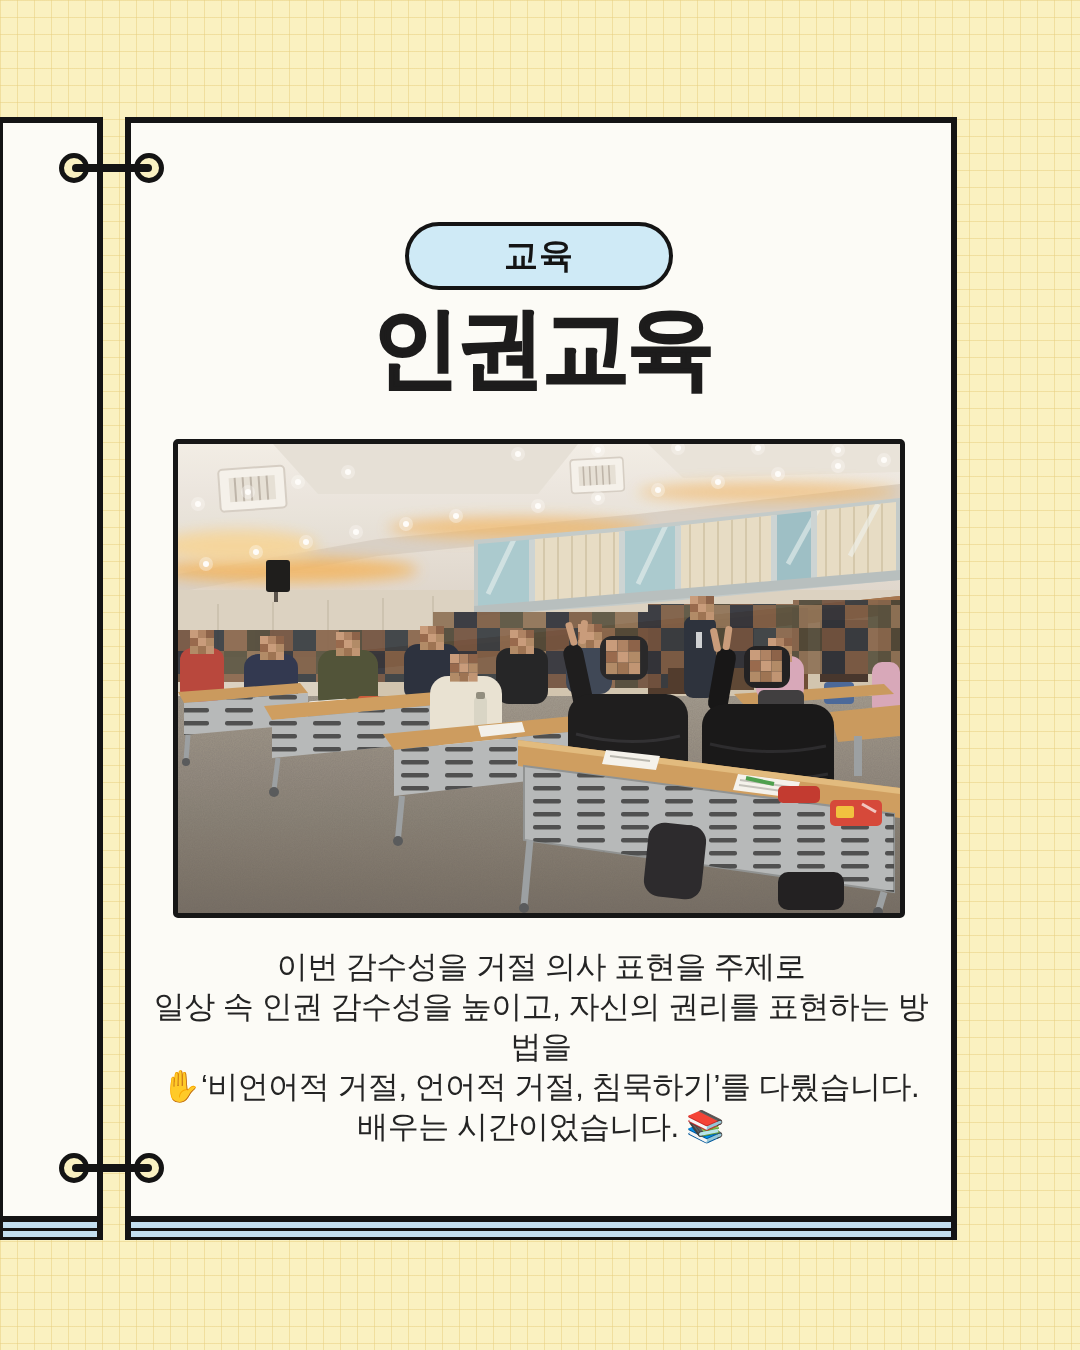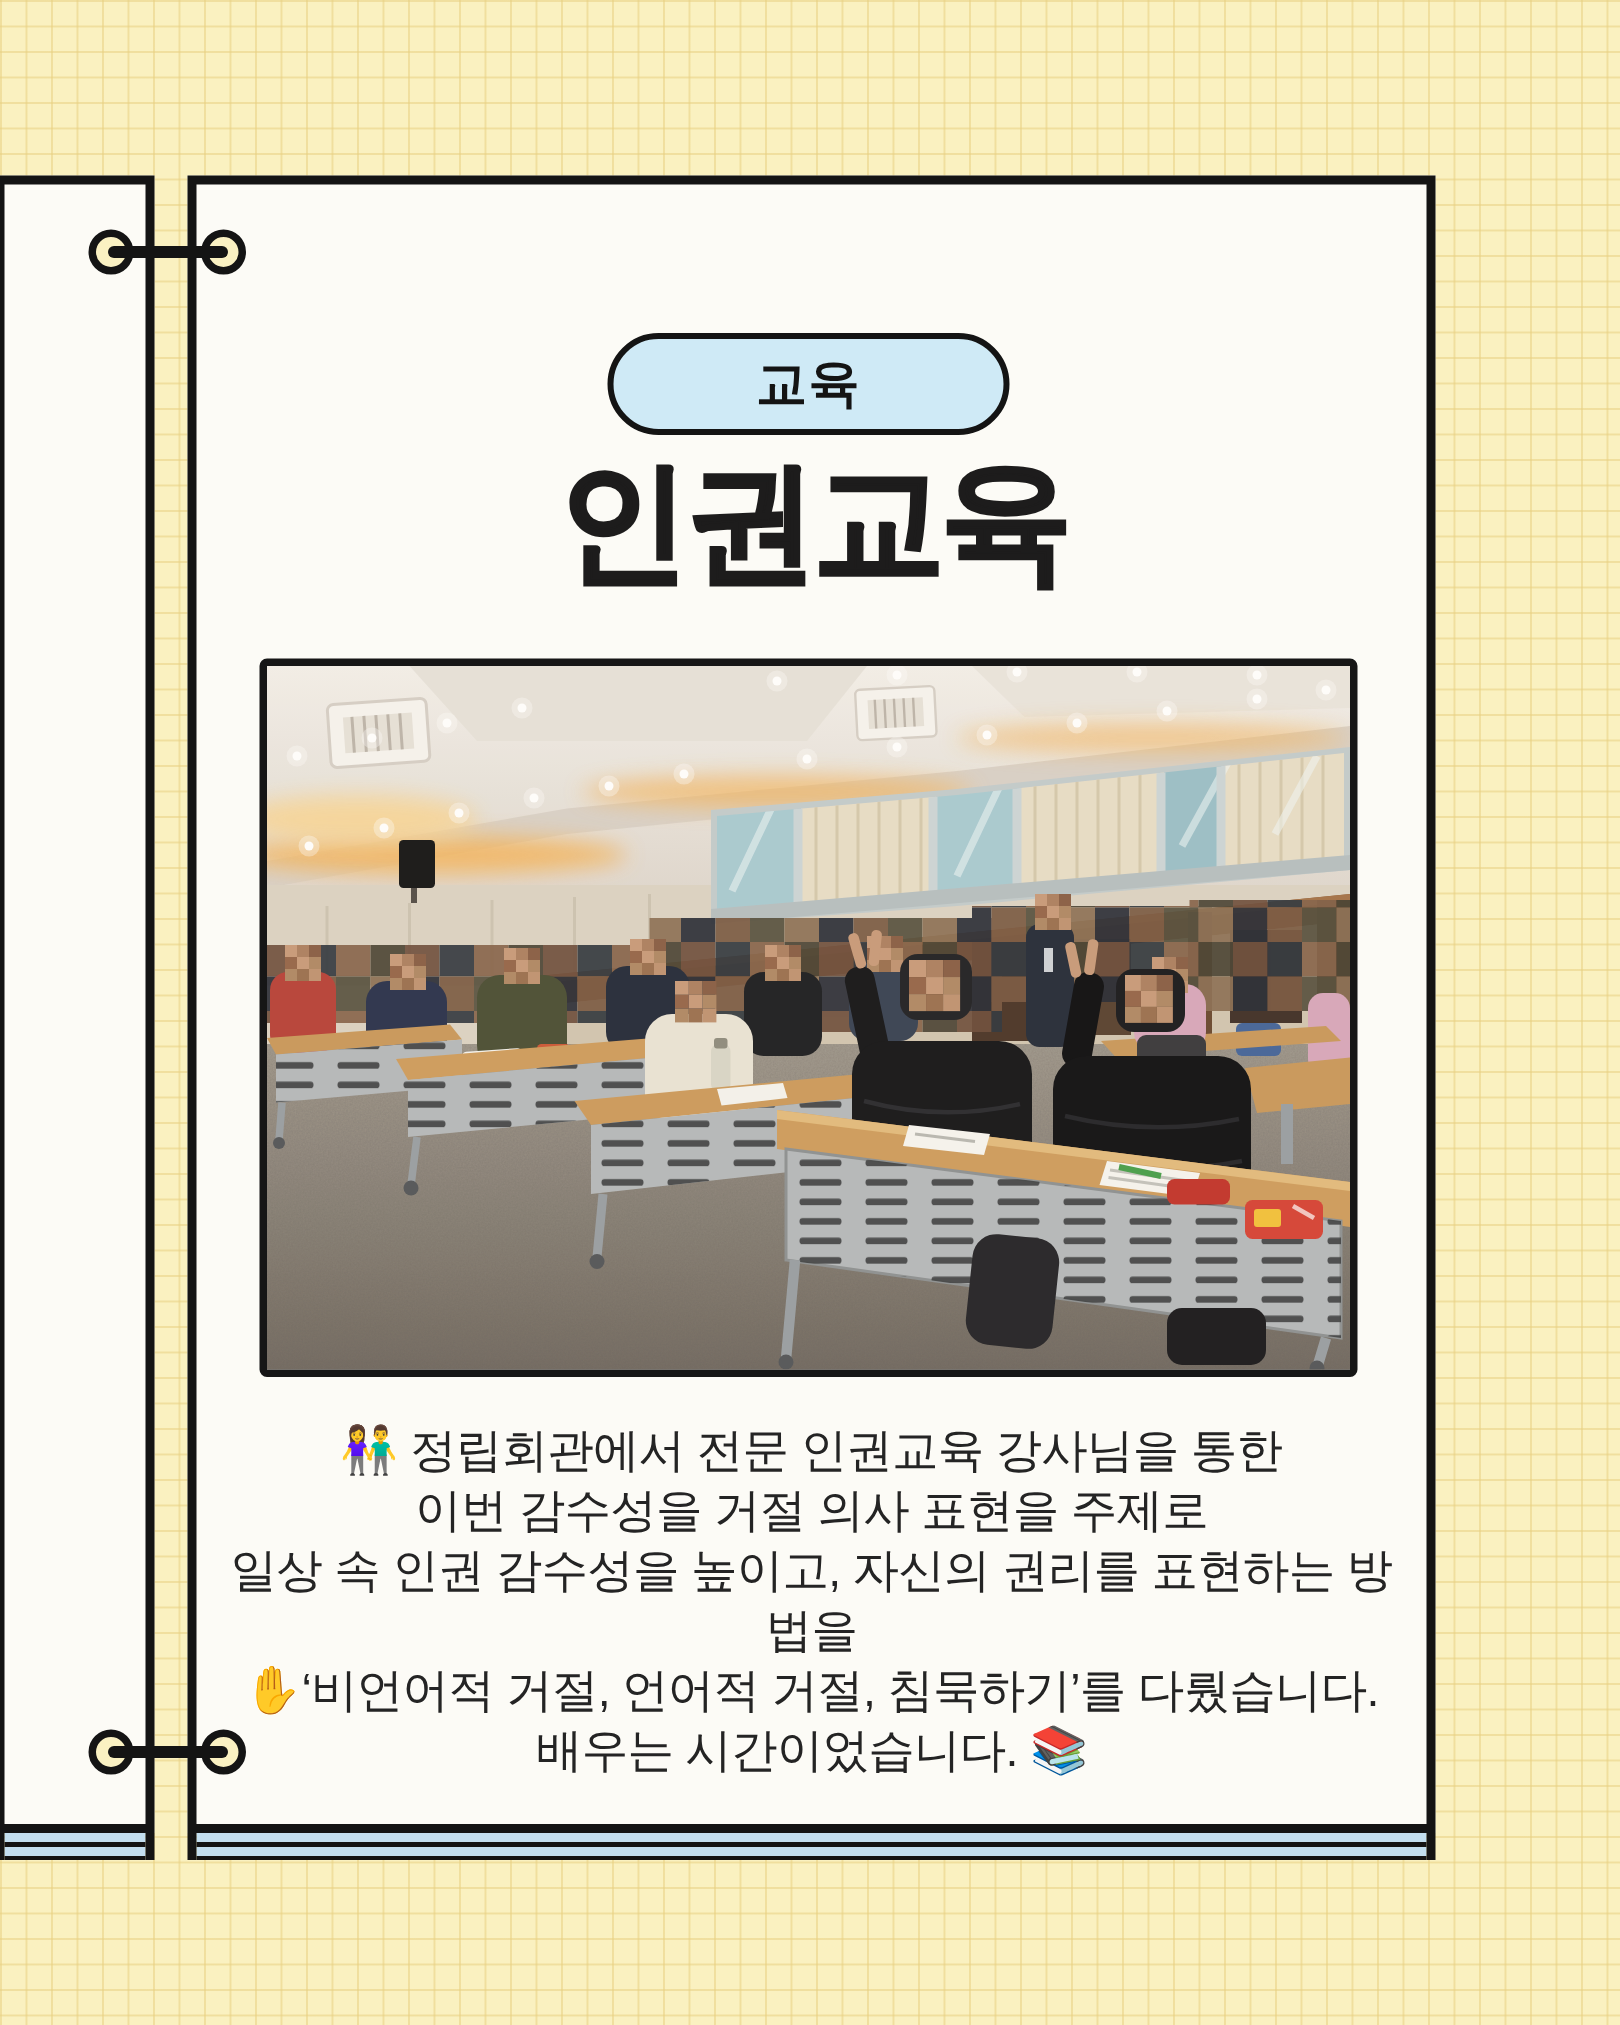--- a/index.html
+++ b/index.html
@@ -332,18 +332,17 @@
   <g>
     <rect x="468" y="380" width="58" height="74" rx="16" fill="#26262b" transform="rotate(6 497 417)"></rect>
     <rect x="600" y="428" width="66" height="38" rx="10" fill="#1c1c20"></rect>
   </g>
 
   <rect x="0" y="0" width="722" height="469" fill="#f0b25c" opacity="0.04"></rect>
 </svg>
 </div>
 
 <div class="body-text">
-  <div>👫 정립회관에서 전문 인권교육 강사님을 통한</div>
   <div>이번 감수성을 거절 의사 표현을 주제로</div>
   <div>일상 속 인권 감수성을 높이고, 자신의 권리를 표현하는 방법을</div>
   <div>✋‘비언어적 거절, 언어적 거절, 침묵하기’를 다뤘습니다.</div>
   <div>배우는 시간이었습니다. 📚</div>
 </div>
 
 </body></html>

